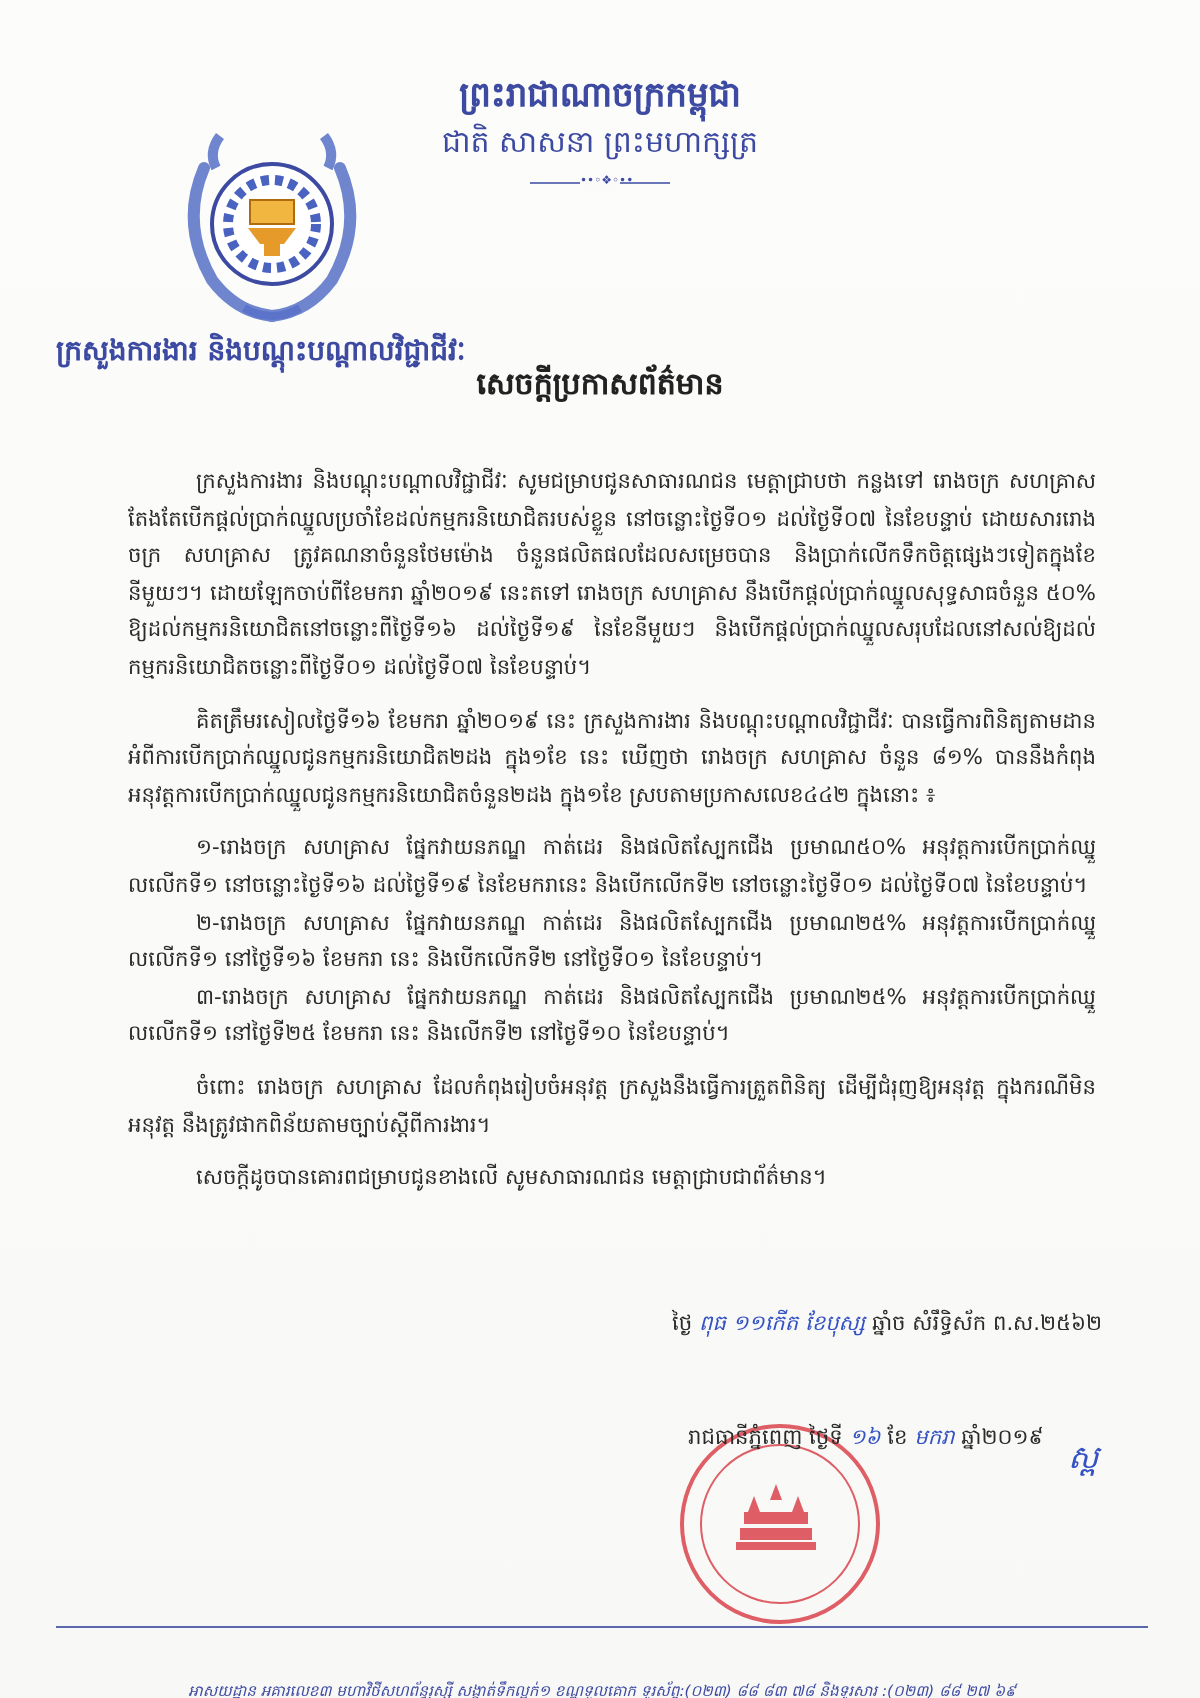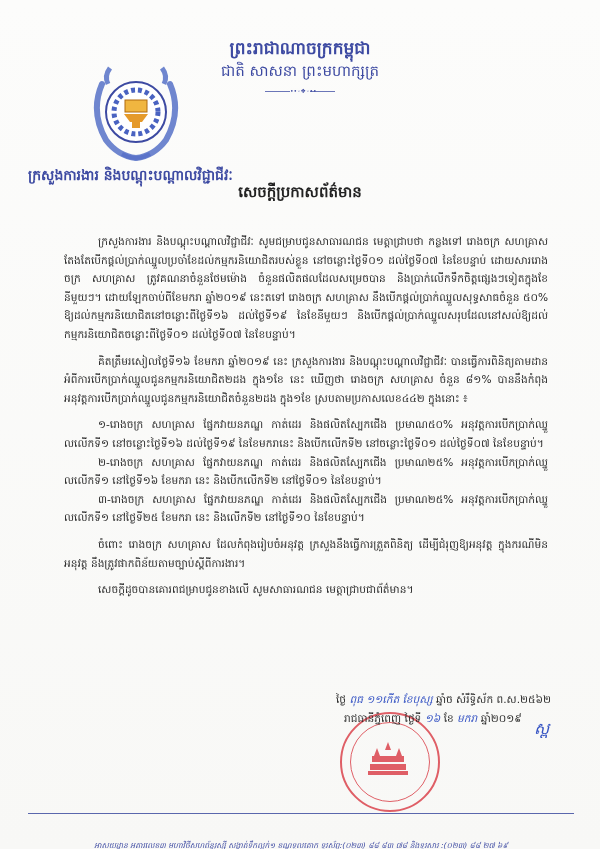--- a/index.html
+++ b/index.html
@@ -80,21 +80,21 @@
 
   <div class="stamp">
     <svg class="temple" viewBox="0 0 40 36">
       <path d="M20 2 L23 10 L17 10 Z M9 8 L12 16 L6 16 Z M31 8 L34 16 L28 16 Z" fill="#d8343e"></path>
       <rect x="4" y="16" width="32" height="6" fill="#d8343e"></rect>
       <rect x="2" y="24" width="36" height="6" fill="#d8343e"></rect>
       <rect x="0" y="31" width="40" height="4" fill="#d8343e"></rect>
     </svg>
   </div>
 
-  <div class="datebox" style="top:693px;">
+  <div class="datebox" style="top:655px;">
     <span>ថ្ងៃ</span>
     <span class="sig" style="position:static;">ពុធ ១១កើត ខែបុស្ស</span>
     <span>ឆ្នាំច សំរឹទ្ធិស័ក ព.ស.២៥៦២</span>
   </div>
   <div class="datebox" style="top:712px; left:344px;">
     <span>រាជធានីភ្នំពេញ ថ្ងៃទី</span>
     <span class="sig" style="position:static;">១៦</span>
     <span>ខែ</span>
     <span class="sig" style="position:static;">មករា</span>
     <span>ឆ្នាំ២០១៩</span>

